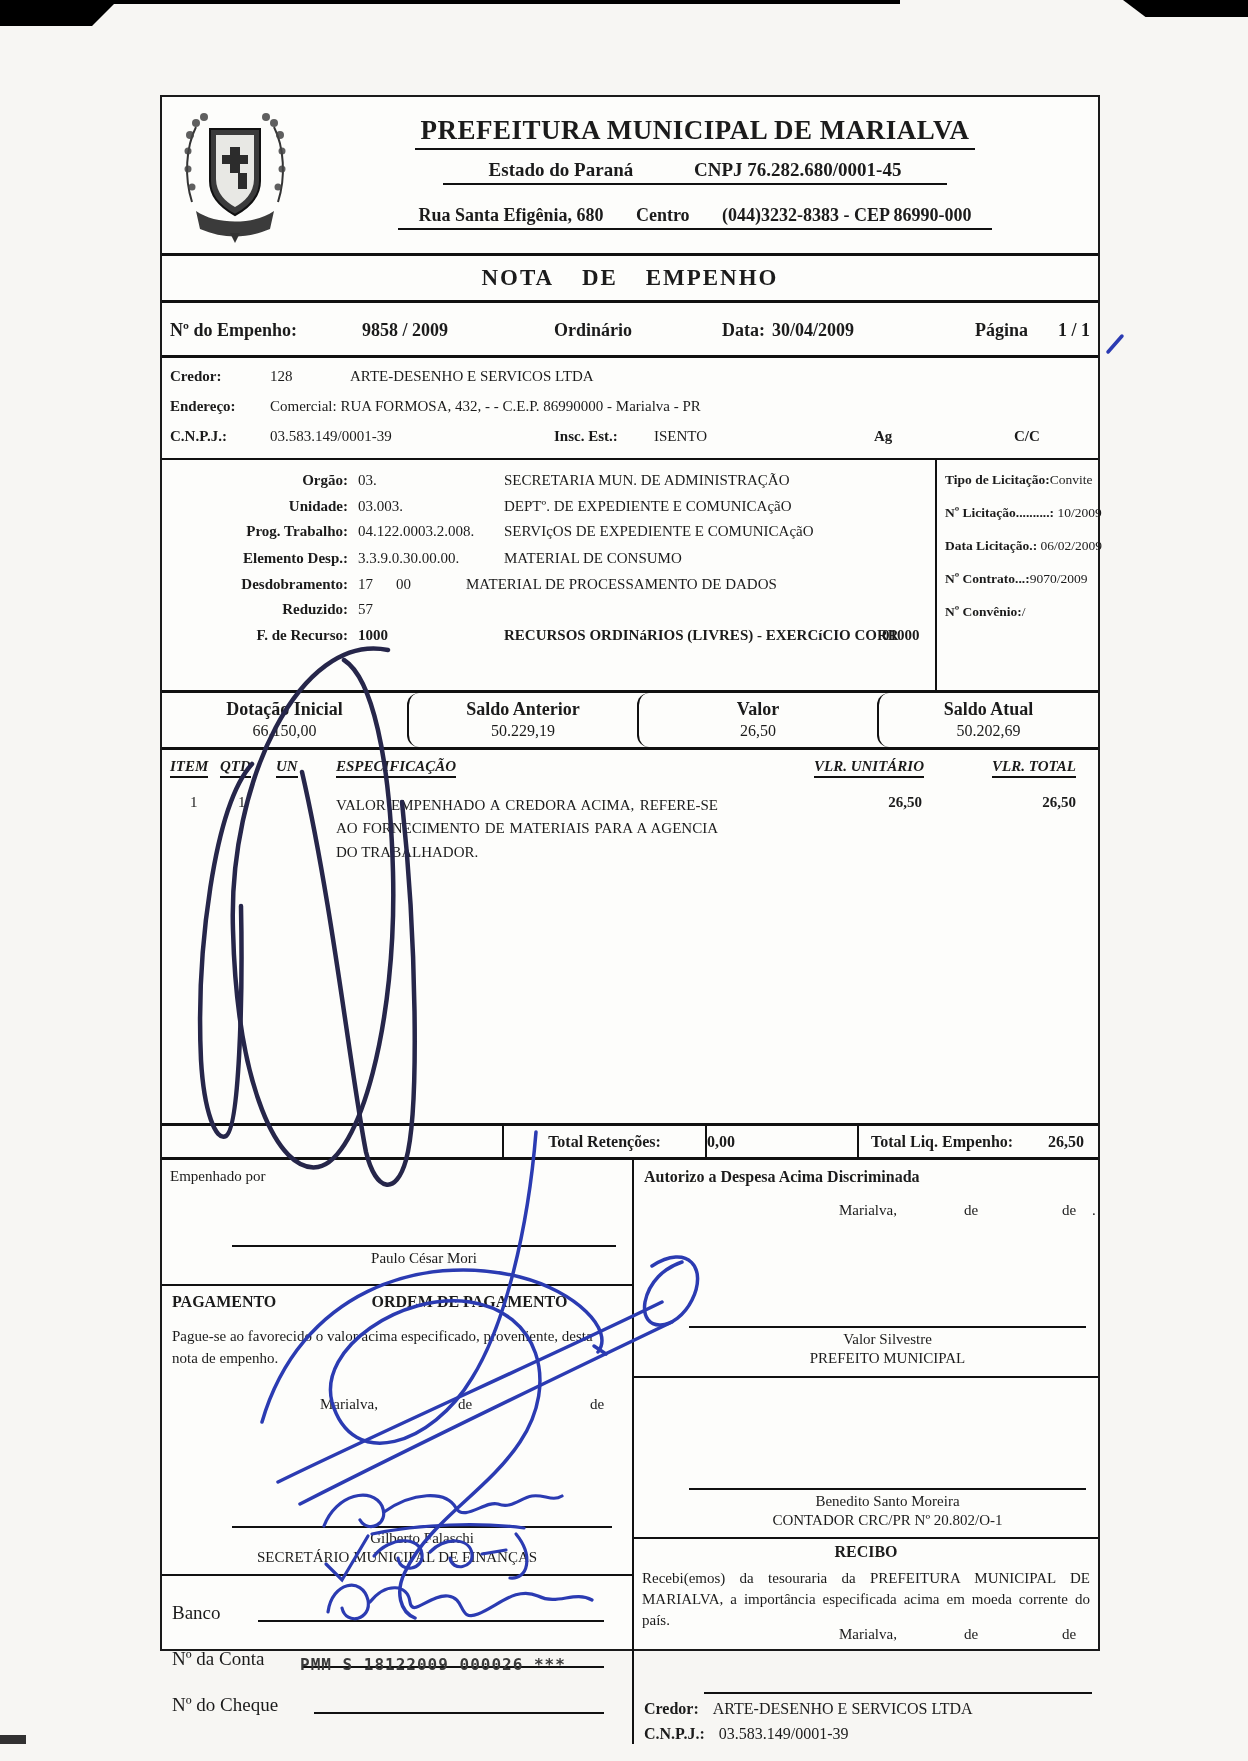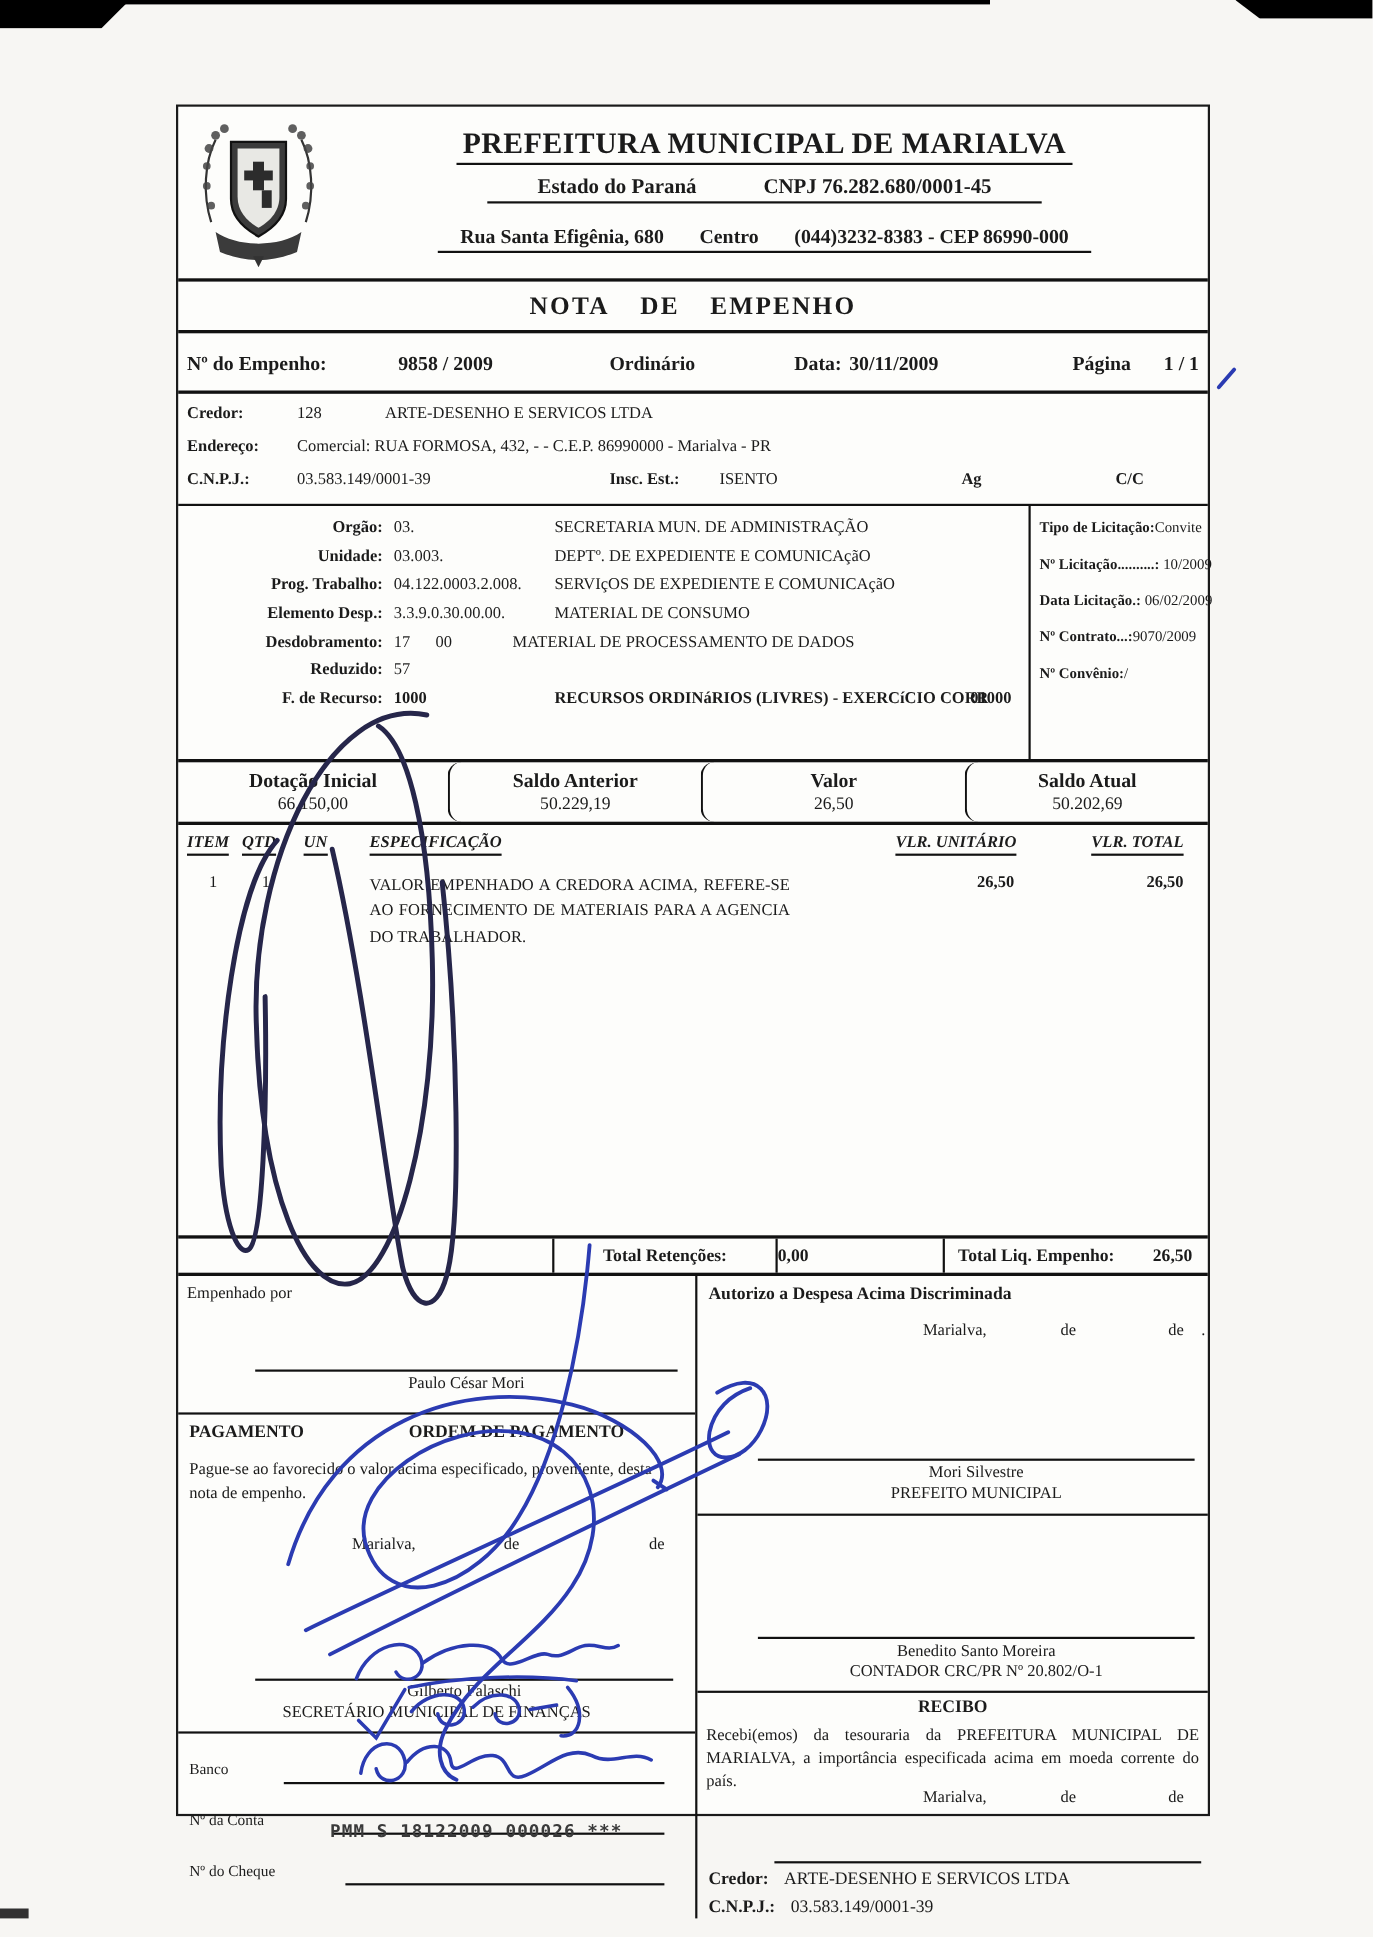--- a/index.html
+++ b/index.html
@@ -123,21 +123,21 @@
   .bl .n1{left:70px;right:16px;top:90px;}
   .bl .hr1{top:124px;}
   .bl .pag{position:absolute;left:10px;top:133px;font-weight:bold;font-size:16px;}
   .bl .ordem{position:absolute;left:155px;right:10px;top:133px;text-align:center;font-weight:bold;font-size:16px;}
   .bl .ptext{position:absolute;left:10px;top:166px;width:444px;line-height:1.45;}
   .bl .city{top:236px;}
   .bl .sig2{left:70px;right:20px;top:366px;}
   .bl .n2{left:70px;right:20px;top:370px;}
   .bl .r2{left:0;right:0;top:389px;}
   .bl .hr2{top:414px;}
-  .bank-lab{position:absolute;left:10px;font-size:14px;}
+  .bank-lab{position:absolute;left:10px;font-size:19px;}
   .bank-line{position:absolute;border-bottom:2px solid #111;height:0;right:28px;}
   .bk1l{top:442px;} .bk1{top:460px;left:96px;}
   .bk2l{top:488px;} .bk2{top:506px;left:140px;}
   .bk3l{top:534px;} .bk3{top:552px;left:152px;}
 
   .city{position:absolute;width:100%;}
   .city span{position:absolute;}
   .bl .city .w1{left:158px;} .bl .city .w2{left:296px;} .bl .city .w3{left:428px;}
 
   .br .auth{position:absolute;left:10px;top:8px;font-weight:bold;font-size:16px;}
@@ -229,21 +229,21 @@
       <span class="sp">NOTA</span>
       <span class="sp">DE</span>
       <span class="sp">EMPENHO</span>
     </div>
 
     <div class="sec" id="sec-emp">
       <span class="e-lab">Nº do Empenho:</span>
       <span class="e-num">9858 / 2009</span>
       <span class="e-tipo">Ordinário</span>
       <span class="e-datal">Data:</span>
-      <span class="e-data">30/11/2009</span>
+      <span class="e-data">30/04/2009</span>
       <span class="e-pagl">Página</span>
       <span class="e-pag">1 / 1</span>
     </div>
 
     <div class="sec" id="sec-credor">
       <span class="lab c-r1 cx0">Credor:</span>
       <span class="c-r1 cx1">128</span>
       <span class="c-r1 cx2">ARTE-DESENHO E SERVICOS LTDA</span>
       <span class="lab c-r2 cx0">Endereço:</span>
       <span class="c-r2 cx1">Comercial: RUA FORMOSA, 432, - - C.E.P. 86990000  -  Marialva  -  PR</span>
@@ -386,21 +386,21 @@
 
       <div class="br">
         <span class="auth">Autorizo a Despesa Acima Discriminada</span>
         <div class="city city1">
           <span class="w1">Marialva,</span>
           <span class="w2">de</span>
           <span class="w3">de</span>
           <span class="w4">.</span>
         </div>
         <div class="sigline sigp"></div>
-        <div class="cname np">Mori Silvestre</div>
+        <div class="cname np">Valor Silvestre</div>
         <div class="crole rp">PREFEITO MUNICIPAL</div>
         <div class="hr hrp"></div>
         <div class="sigline sigc"></div>
         <div class="cname nc">Benedito Santo Moreira</div>
         <div class="crole rc">CONTADOR CRC/PR Nº 20.802/O-1</div>
         <div class="hr hrc"></div>
         <div class="rec-title">RECIBO</div>
         <div class="rec-text">Recebi(emos) da tesouraria da PREFEITURA MUNICIPAL DE MARIALVA, a importância especificada acima em moeda corrente do país.</div>
         <div class="city city2">
           <span class="w1">Marialva,</span>

